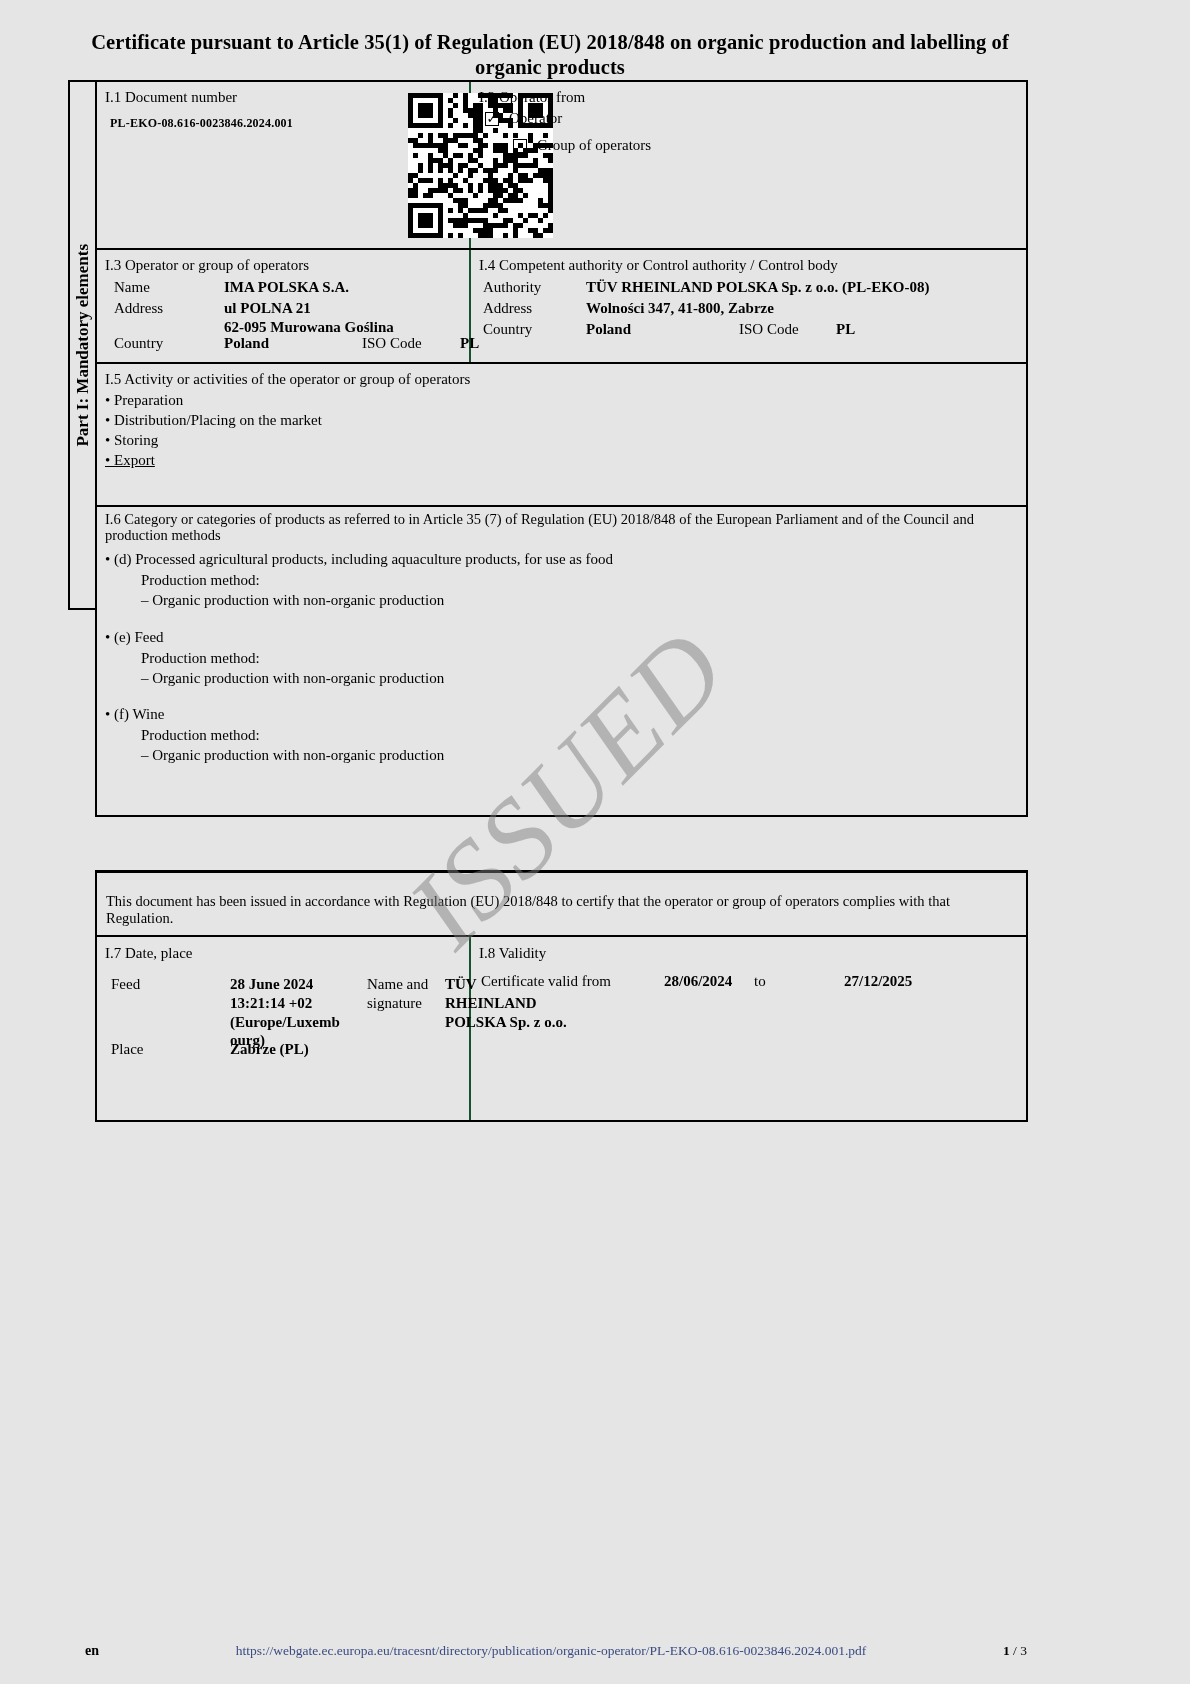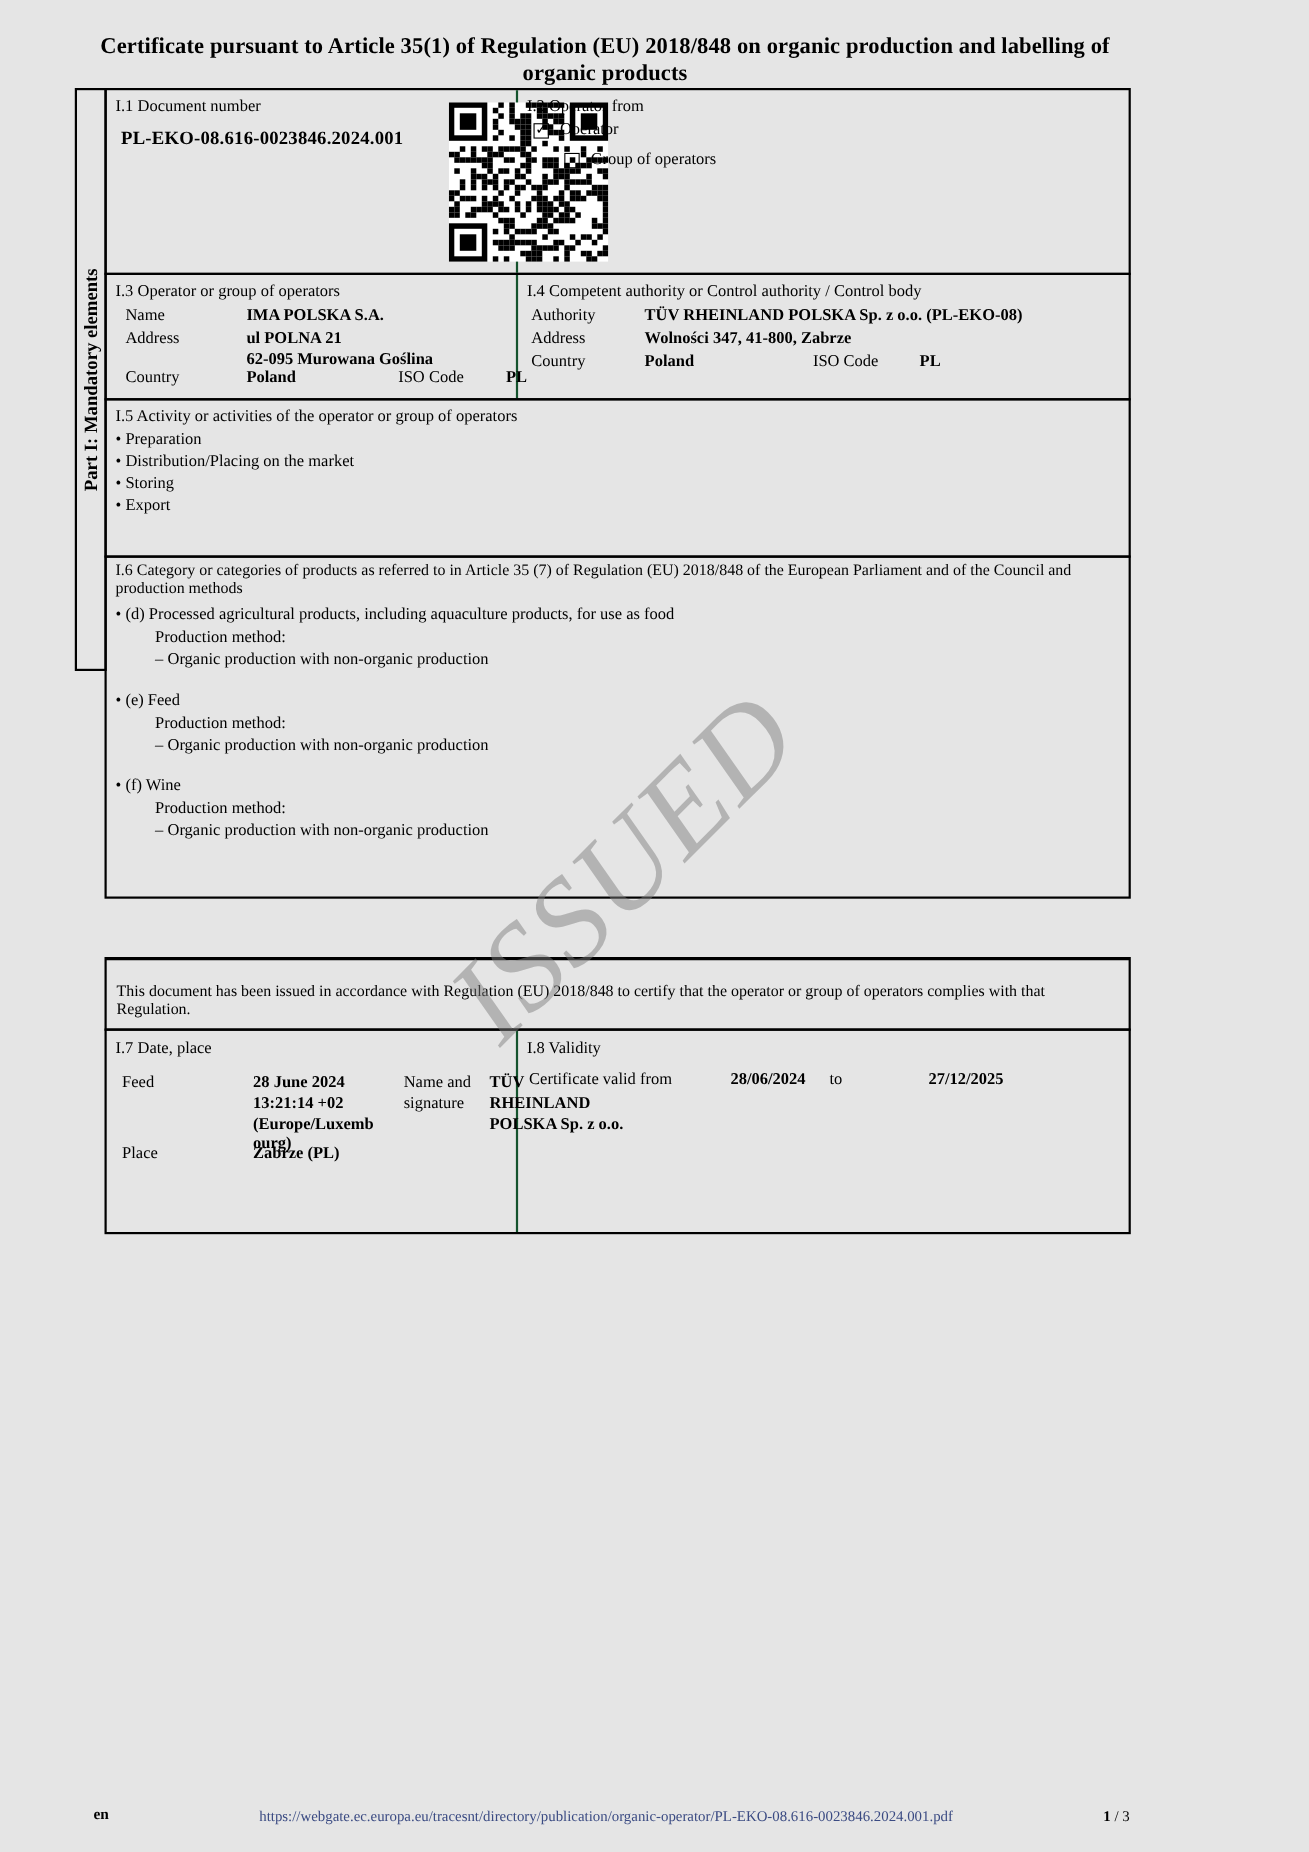--- a/index.html
+++ b/index.html
@@ -38,21 +38,21 @@
   .stmt{top:790px;height:67px;border-top-width:3px;display:block;}
   .r6{top:855px;height:187px;}
   .cell{position:relative;box-sizing:border-box;}
   .cell-l{width:374px;border-right:2px solid #14532d;}
   .cell-r{flex:1;}
   .cell-full{width:100%;border-radius:21px;}
   .abs{position:absolute;}
   .sec-header{font-size:15px;line-height:1.25;}
   .lbl{font-size:15px;line-height:1.25;}
   .val{font-size:15px;line-height:1.25;font-weight:bold;}
-  .doc-number{font-size:17px;font-weight:bold;letter-spacing:.2px;}
+  .doc-number{font-size:12px;font-weight:bold;letter-spacing:.2px;}
   .qr{position:absolute;left:311px;top:11px;width:145px;height:145px;}
   .check-row{position:absolute;left:14px;display:flex;align-items:center;gap:10px;}
   .checkbox{
     width:14px;height:14px;border:1.5px solid #000;box-sizing:border-box;
     font-size:13px;line-height:12px;text-align:center;font-family:"DejaVu Sans",sans-serif;
   }
   .check-label{font-size:15px;}
   .bullet::before{content:"• ";}
   .dash-line,.method-line{font-size:15px;line-height:1.25;}
   .stmt-text{padding:20px 9px 0 9px;font-size:14.5px;line-height:17px;}
@@ -444,21 +444,21 @@
         <span class="abs val" style="left:365px;top:70px;">PL</span>
       </div>
     </div>
 
     <div class="box r3">
       <div class="cell cell-full">
         <div class="abs sec-header" style="left:8px;top:6px;">I.5 Activity or activities of the operator or group of operators</div>
         <div class="abs lbl bullet" style="left:8px;top:27px;">Preparation</div>
         <div class="abs lbl bullet" style="left:8px;top:47px;">Distribution/Placing on the market</div>
         <div class="abs lbl bullet" style="left:8px;top:67px;">Storing</div>
-        <div class="abs lbl bullet" style="left:8px;top:87px;">Export</div>
+        <div class="abs lbl bullet" style="left:8px;top:87px;text-decoration:underline;">Export</div>
       </div>
     </div>
 
     <div class="box r4">
       <div class="cell cell-full">
         <div class="abs sec-header" style="left:8px;top:5px;width:916px;font-size:14.5px;line-height:15.5px;">I.6 Category or categories of products as referred to in Article 35 (7) of Regulation (EU) 2018/848 of the European Parliament and of the Council  and production methods</div>
         <div class="abs lbl bullet" style="left:8px;top:43px;">(d) Processed agricultural products, including aquaculture products, for use as food</div>
         <div class="abs method-line" style="left:44px;top:64px;">Production method:</div>
         <div class="abs method-line" style="left:44px;top:84px;">– Organic production with non-organic production</div>
         <div class="abs lbl bullet" style="left:8px;top:121px;">(e) Feed</div>

